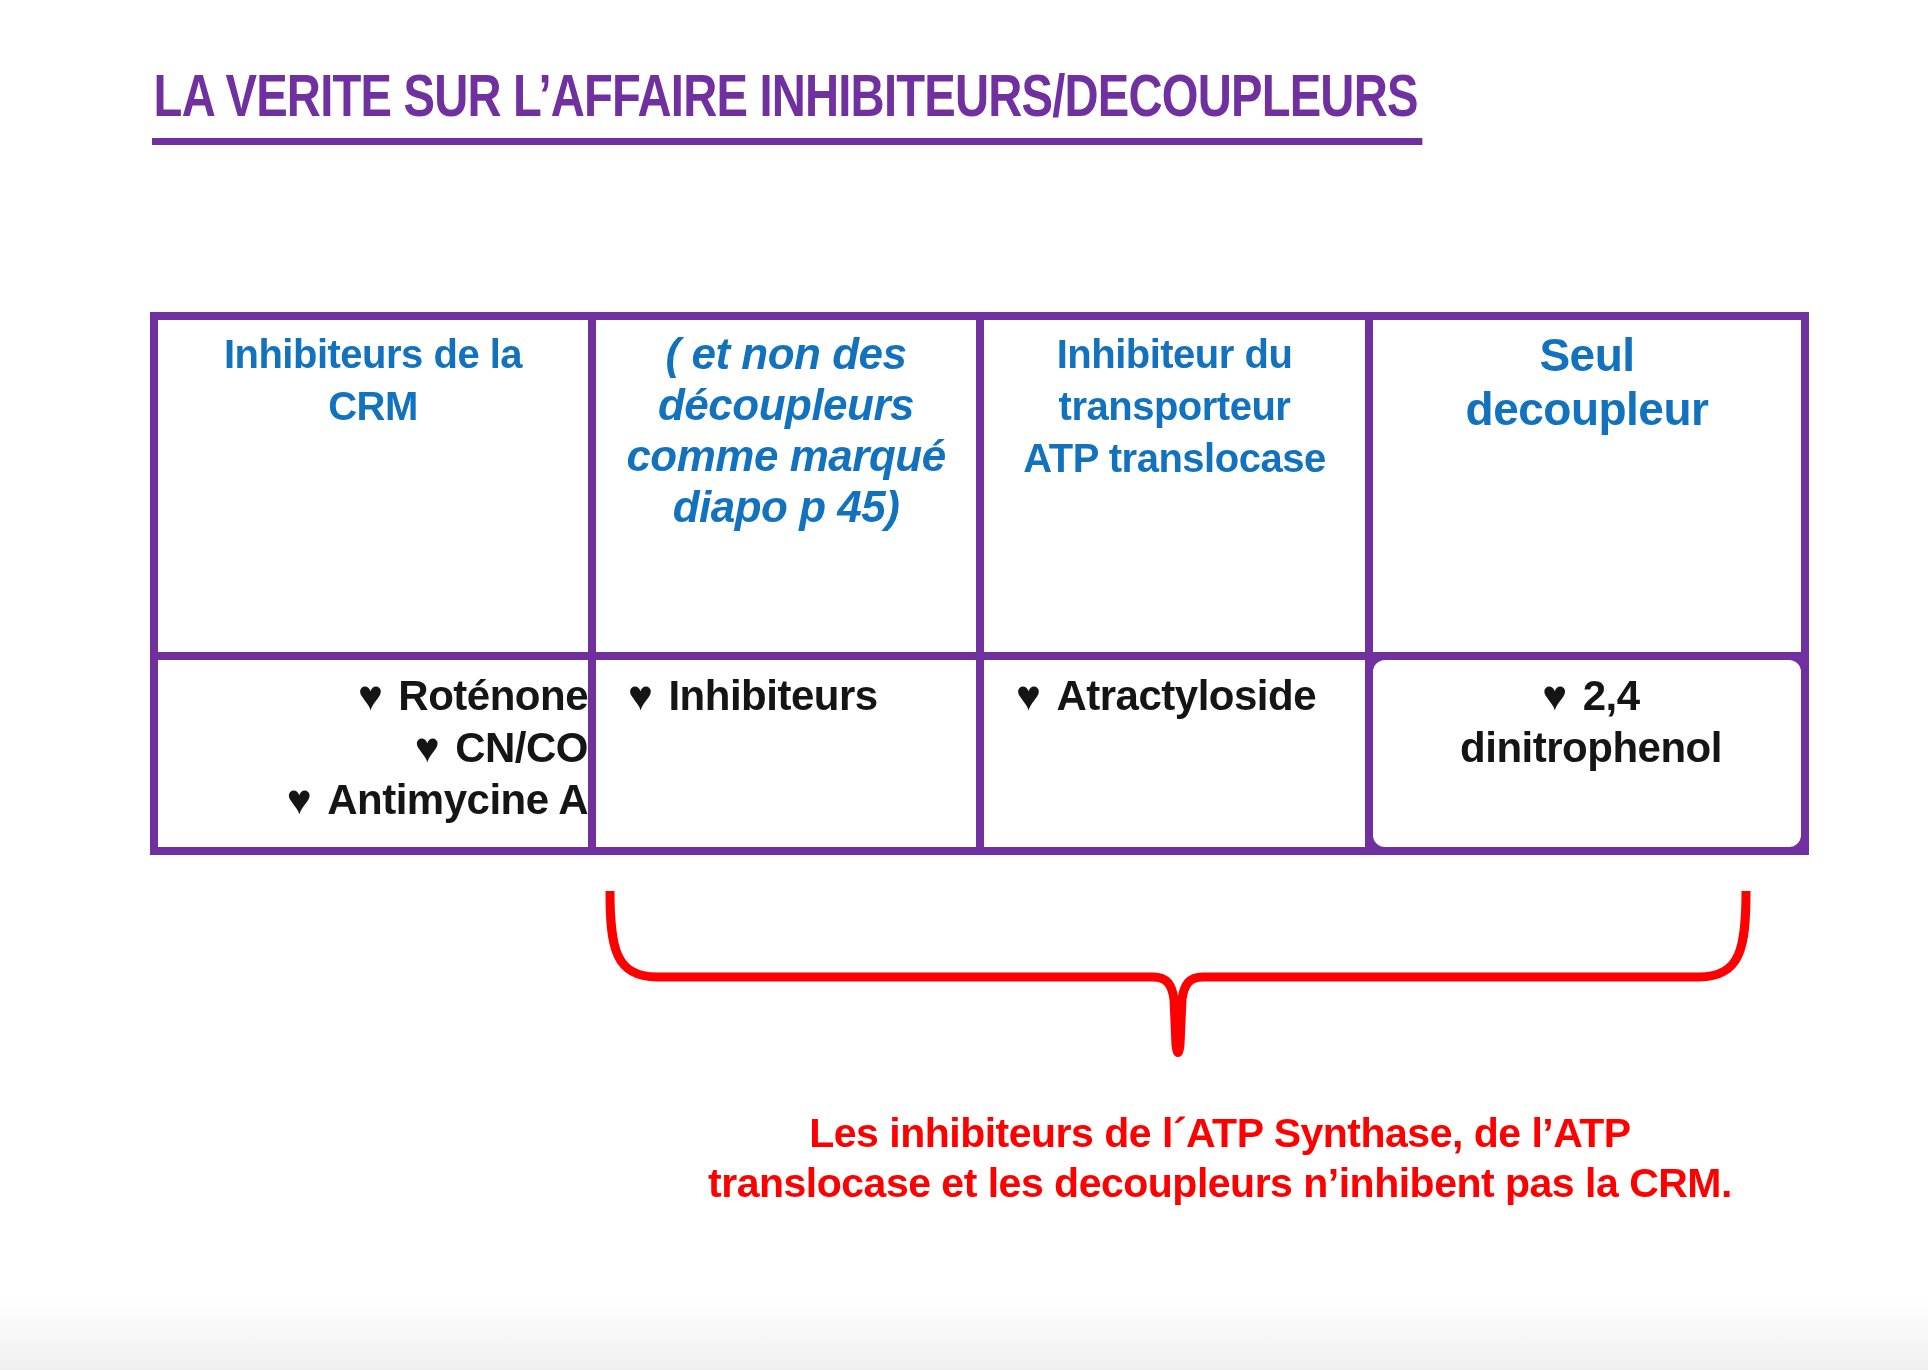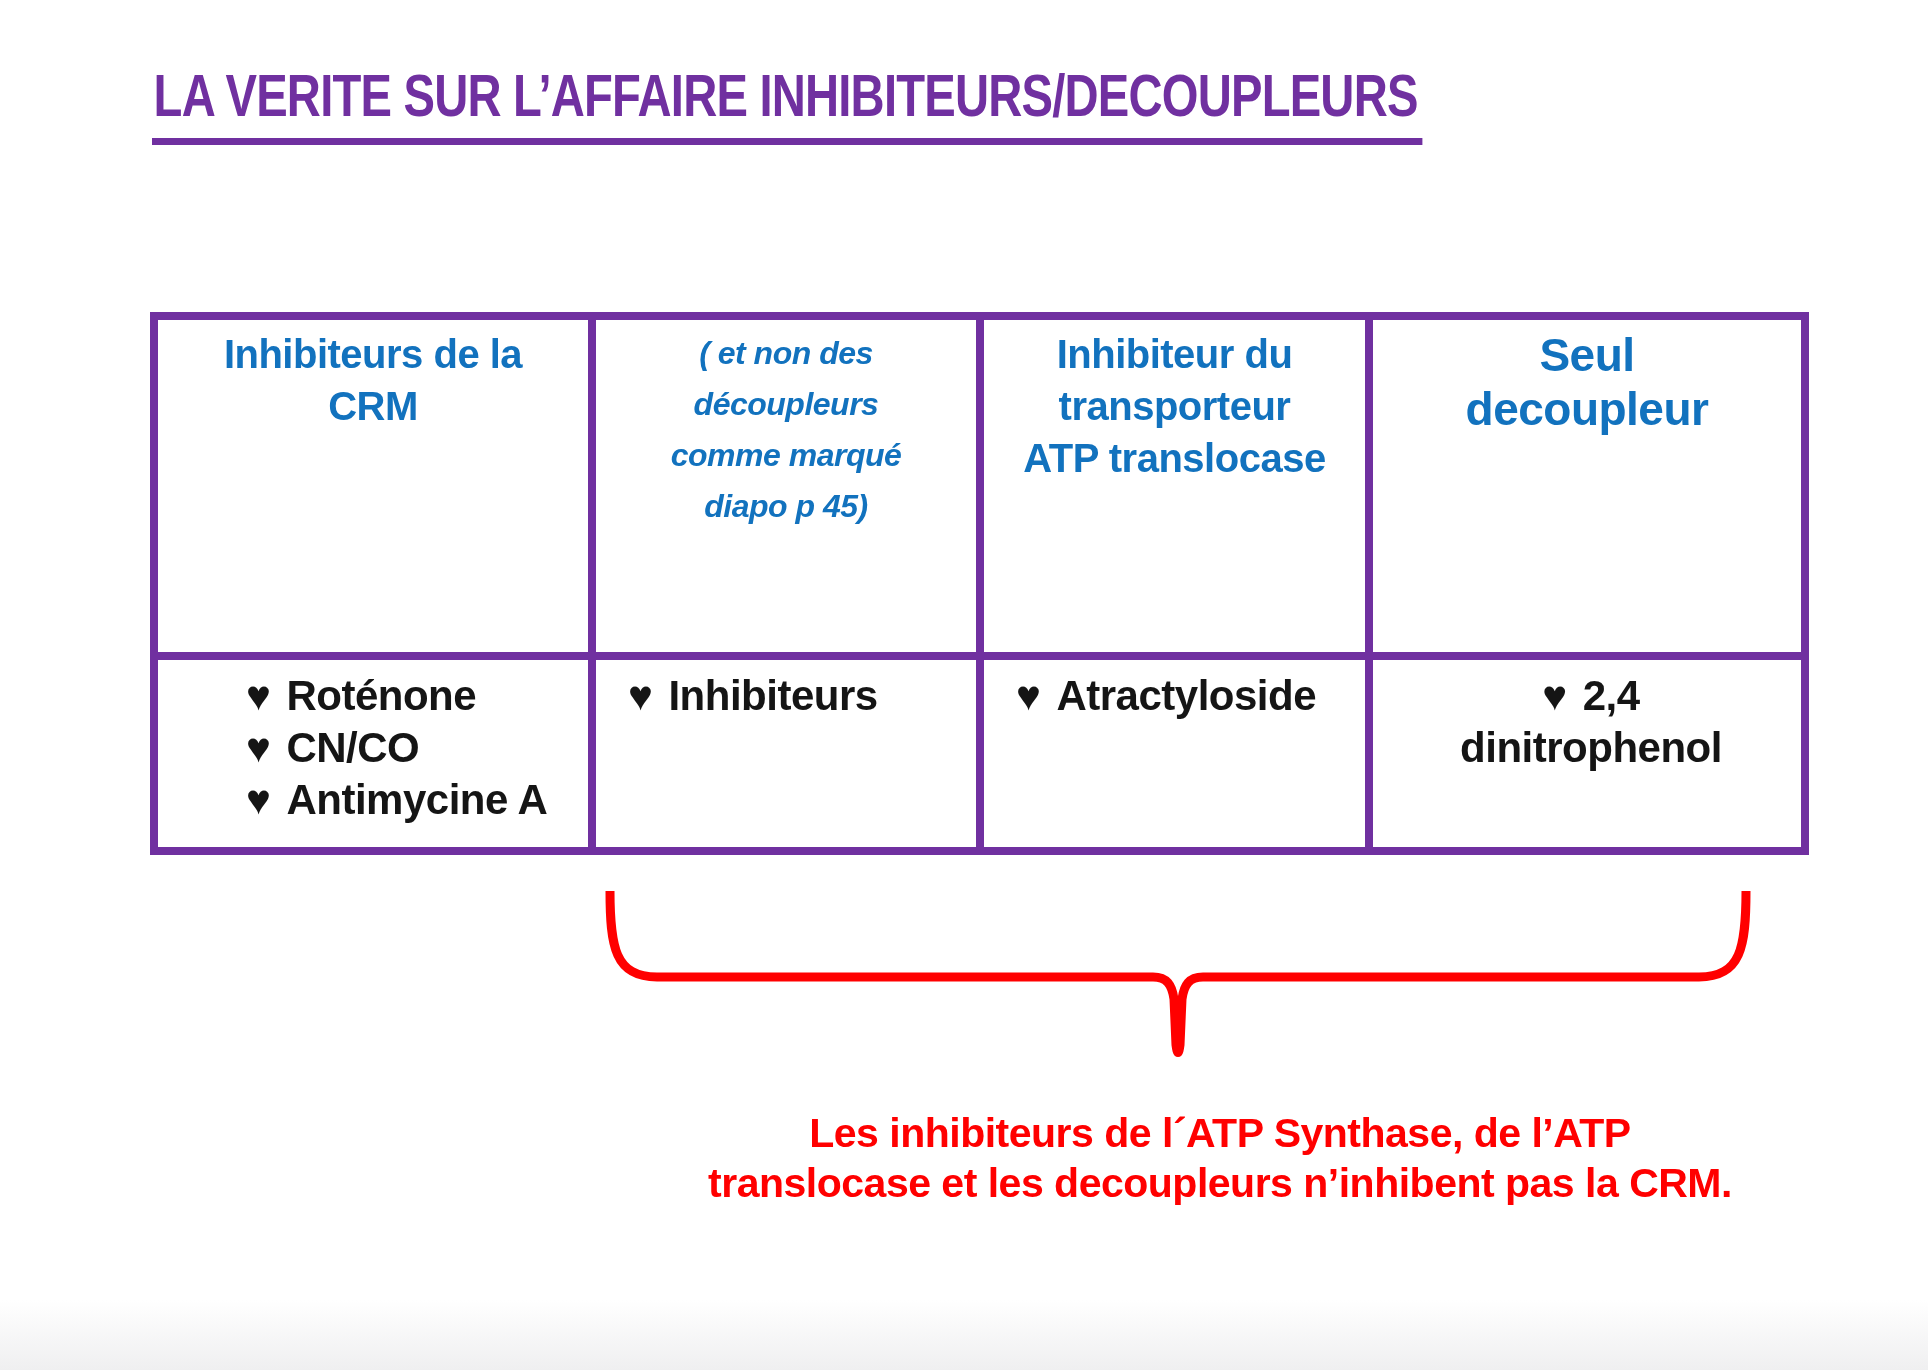--- a/index.html
+++ b/index.html
@@ -33,32 +33,32 @@
     grid-template-rows:332px 1fr;
     gap:8px;padding:8px;
   }
   .cell{background:#ffffff;overflow:hidden;}
   .hdr{color:var(--blue);text-align:center;padding-top:8px;}
   .hdr-title{
     font-size:40px;font-weight:bold;line-height:52px;
     letter-spacing:-0.5px;white-space:pre-line;
   }
   .hdr-note{
-    font-size:32px;font-weight:bold;font-style:italic;
+    font-size:44px;font-weight:bold;font-style:italic;
     line-height:51px;white-space:pre-line;letter-spacing:-0.5px;
   }
   .hdr-note:empty{display:none;}
   .col4 .hdr-title{font-size:46px;line-height:54px;}
   .col4 .hdr-note{font-size:38px;line-height:50px;}
 
   .bodycell{color:var(--ink);font-weight:bold;font-size:42px;line-height:52px;padding-top:10px;letter-spacing:-0.5px;}
   .bodycell .item{display:block;white-space:pre-line;}
-  .pad-wide{padding-left:88px;}
+  .pad-wide{padding-left:88px;text-align:right;}
   .pad-narrow{padding-left:32px;}
-  .centered{text-align:center;padding-left:8px;}
+  .centered{text-align:center;padding-left:8px;border-radius:12px;}
   .heart{display:inline;margin-right:16px;}
 
   
   .brace-wrap{position:absolute;left:605px;top:885px;width:1146px;height:190px;}
   .brace-wrap svg{display:block;width:100%;height:100%;}
   .brace-path{fill:none;stroke:var(--red);stroke-width:9;}
 
   
   .caption{
     position:absolute;left:620px;top:1108px;width:1200px;

